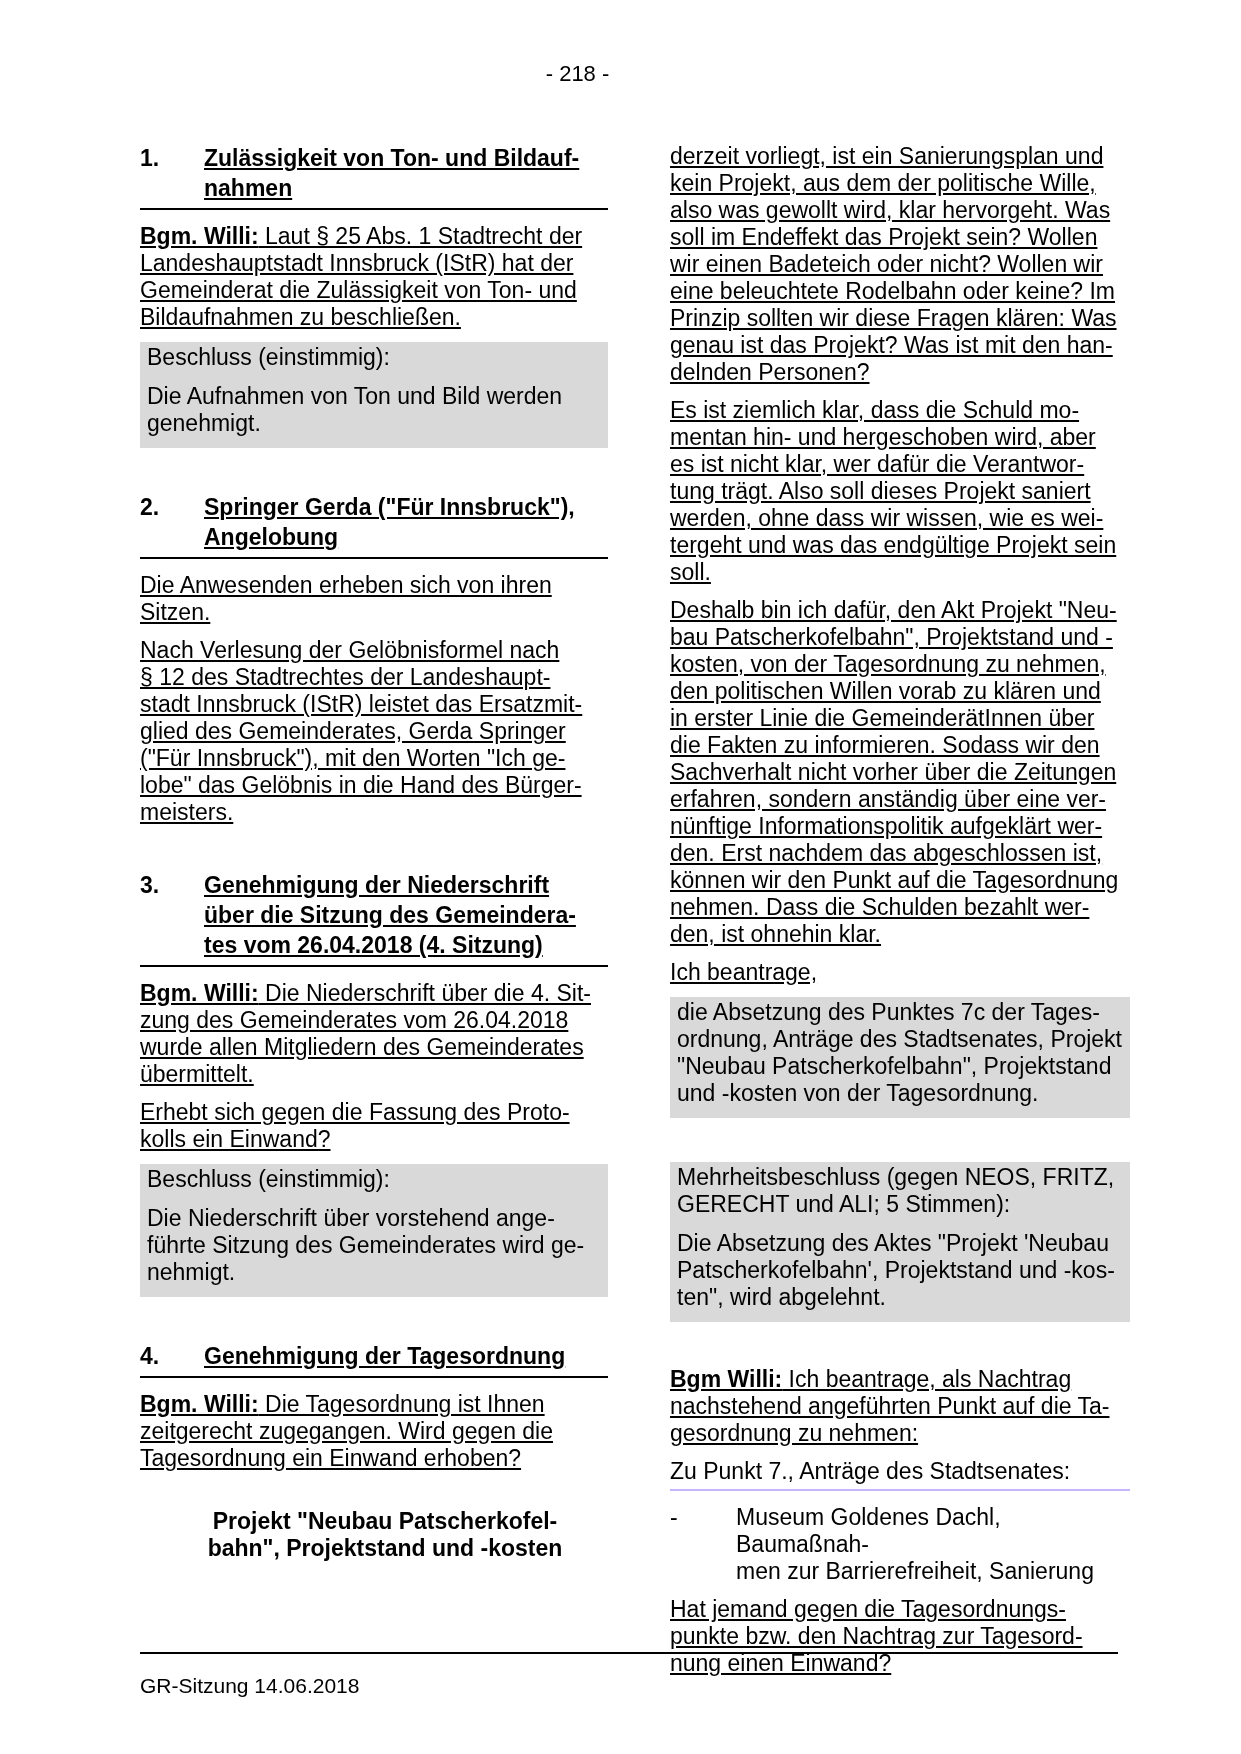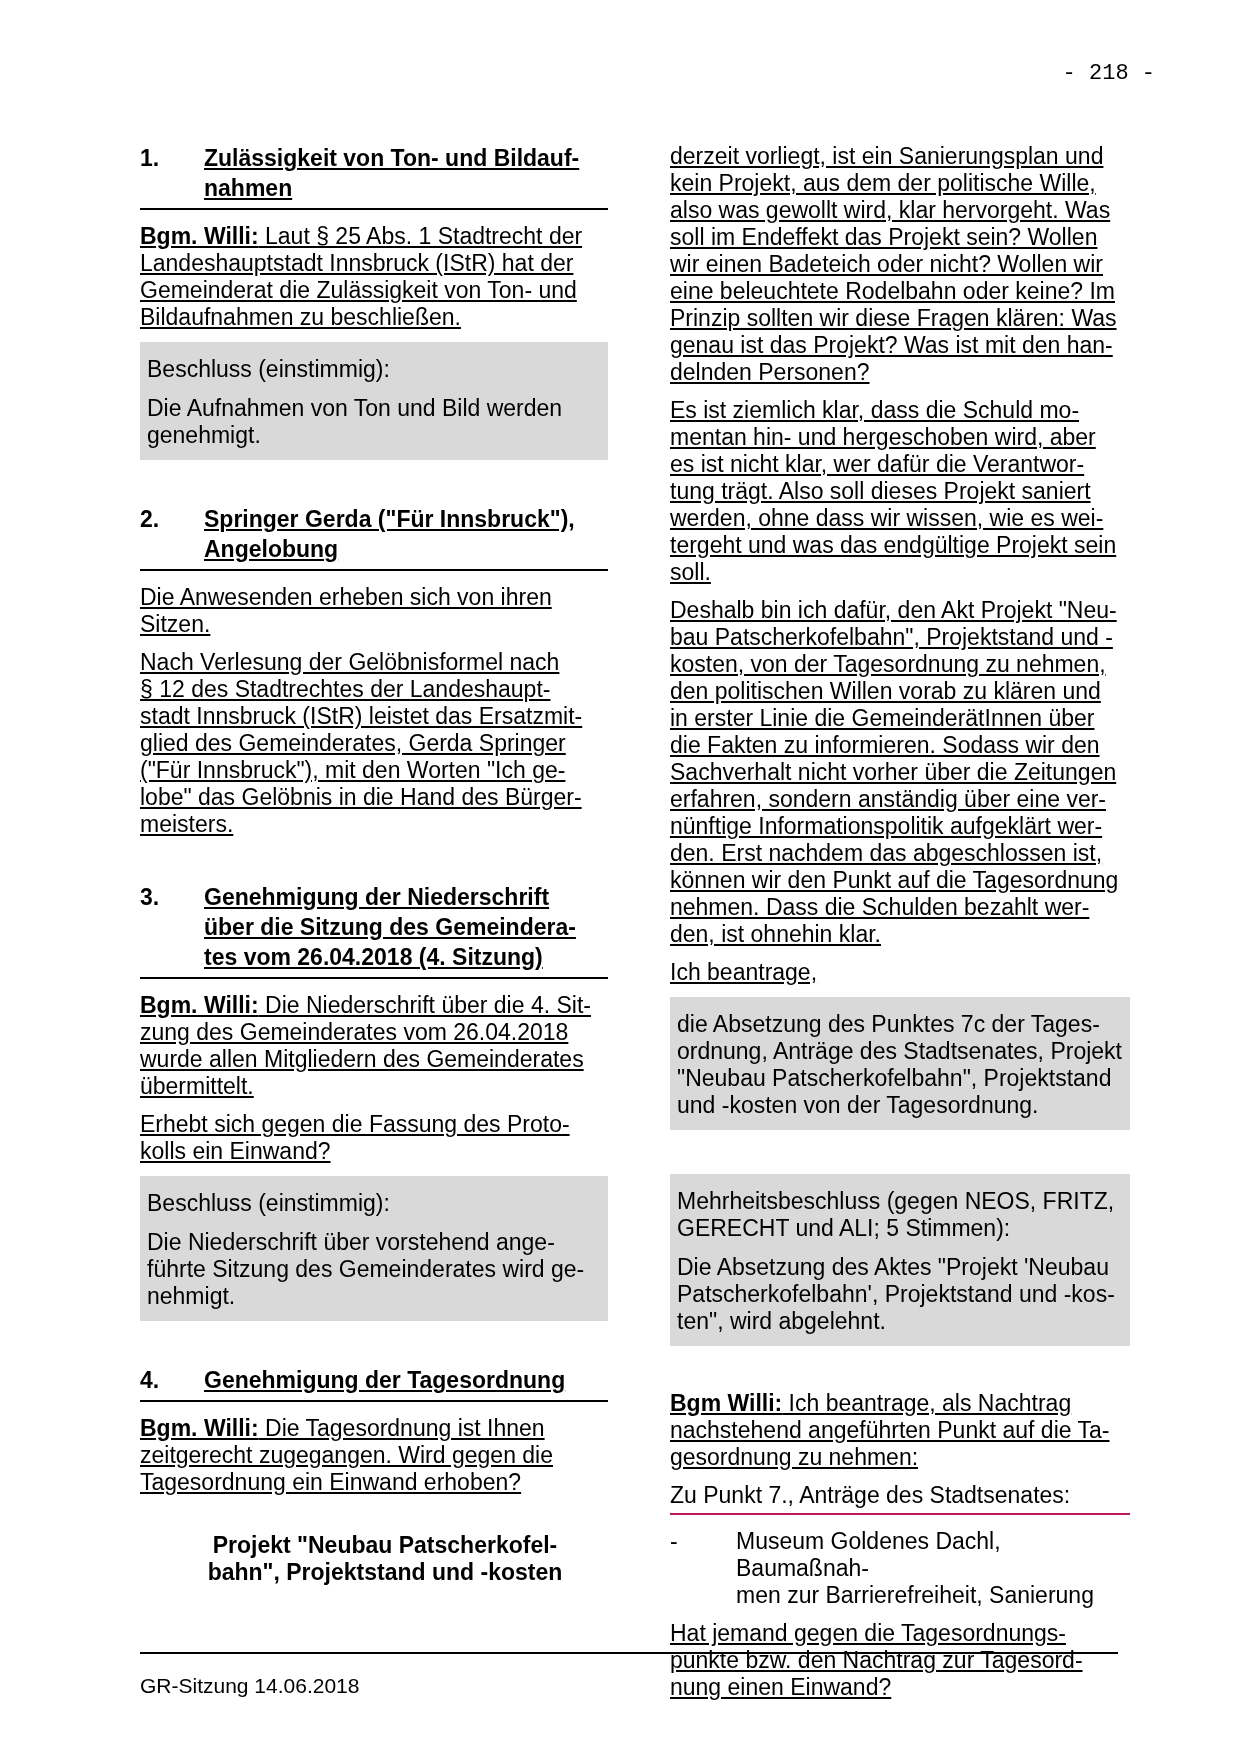--- a/index.html
+++ b/index.html
@@ -8,21 +8,21 @@
     width:1241px;height:1754px;
     background:#ffffff;
     overflow:hidden;
     font-family:"Liberation Sans","DejaVu Sans",sans-serif;
     color:#000000;
     font-size:23px;
     line-height:27px;
   }
   .page-number{
     position:absolute;top:60px;left:0;width:1155px;
-    text-align:right;font-size:22px;font-family:Liberation Mono, monospace;
+    text-align:center;font-size:22px;
   }
   .columns{
     position:absolute;top:143px;left:140px;
     display:flex;gap:62px;
   }
   .col-left{width:468px;}
   .col-right{width:460px;}
   .pre{white-space:pre-line;}
   .heading{
     display:flex;
@@ -31,34 +31,34 @@
     border-bottom:2px solid #000;
     padding-bottom:5px;
     margin-bottom:13px;
   }
   .h-num{width:64px;flex:0 0 64px;}
   .h-title{flex:1;text-decoration:underline;}
   .para{margin:0 0 11px 0;text-decoration:underline;}
   .speaker{font-weight:bold;}
   .graybox{
     background:#d9d9d9;
-    padding:14px 8px 11px 7px;
+    padding:2px 8px 11px 7px;
     margin:0 0 11px 0;
   }
   .box-title{margin:0 0 12px 0;}
   .box-body{margin:0;}
   .sp-lg{margin-top:44px;}
   .subheading{
     font-weight:bold;
     text-align:center;
     padding-left:22px;
     margin:36px 0 13px 0;
   }
   .ruled-line{
-    border-bottom:2px solid #be185d;
+    border-bottom:2px solid #c4b5fd;
     padding-bottom:4px;
     margin:0 0 13px 0;
   }
   .bullet{display:flex;margin:0 0 11px 0;}
   .b-marker{width:66px;flex:0 0 66px;}
   .b-text{flex:1;}
   .page-footer{
     position:absolute;
     left:140px;
     top:1652px;

